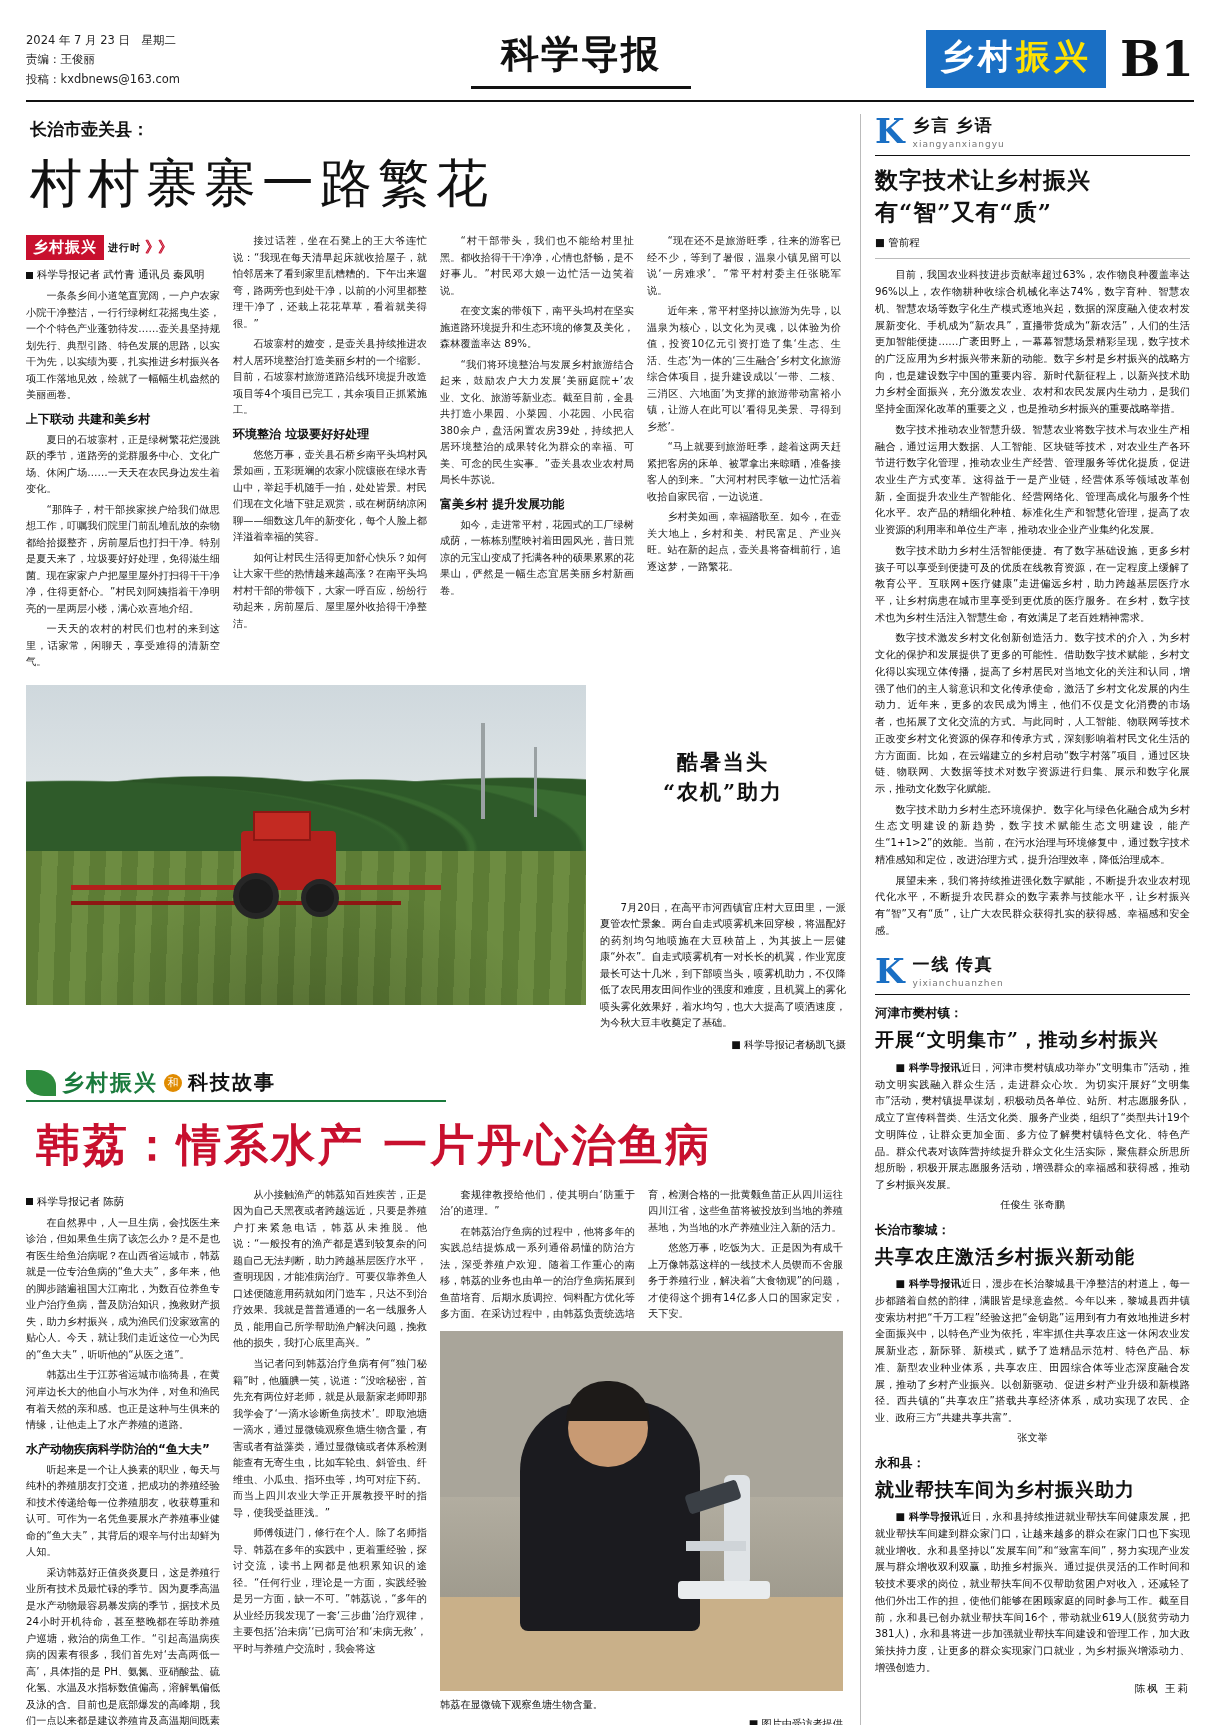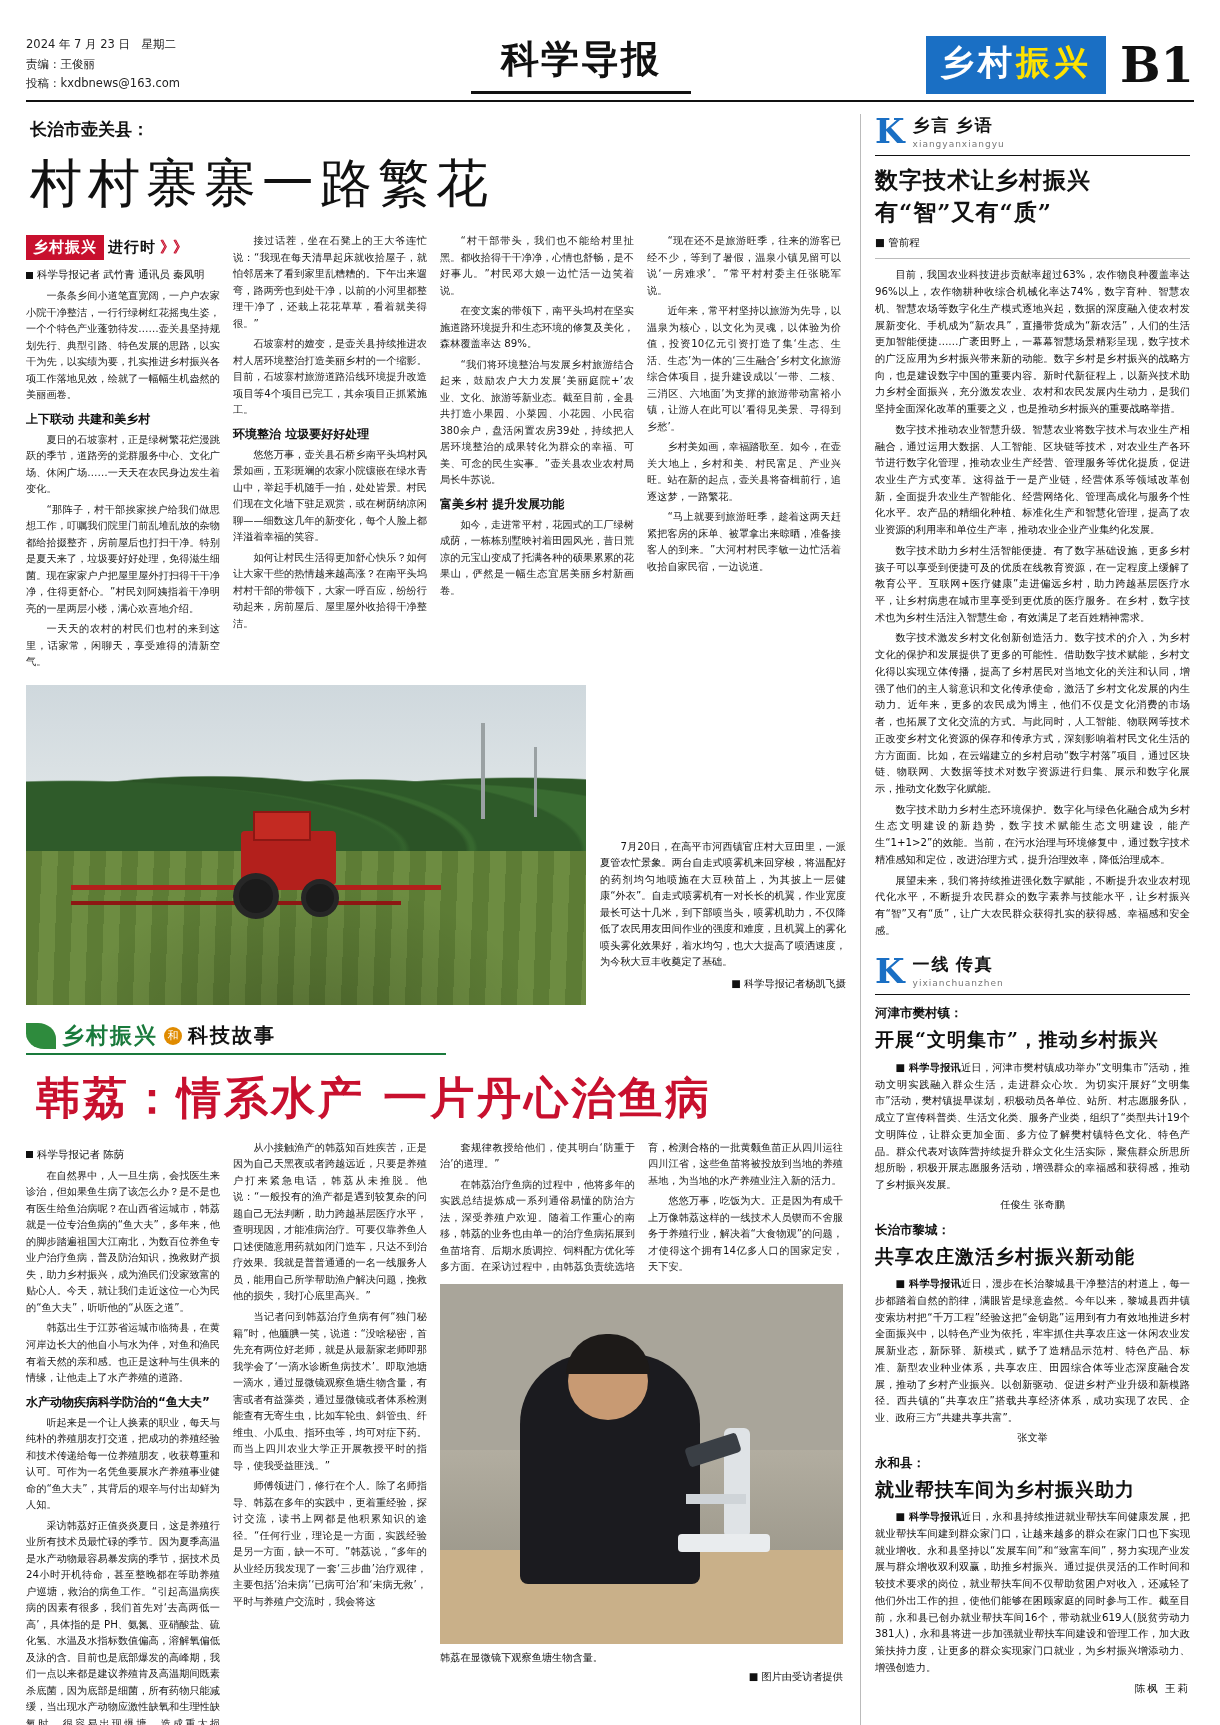--- a/index.html
+++ b/index.html
@@ -7,21 +7,21 @@
   body {
     width:1220px; height:1725px;
     background:#ffffff;
     font-family:"DejaVu Sans", sans-serif;
     color:#111;
     position:relative;
   }
   .page { width:1220px; height:1725px; position:relative; padding:22px 26px 10px 26px; }
 
   
-  .masthead { display:flex; align-items:flex-end; justify-content:space-between; height:72px; }
+  .masthead { display:flex; align-items:center; justify-content:space-between; height:72px; }
   .mast-left { font-size:11.5px; line-height:1.7; color:#222; padding-top:4px; width:250px; }
   .mast-left div { white-space:nowrap; }
   .mast-center { flex:0 0 auto; text-align:center; padding-top:2px; margin-left:-40px;}
   .mast-title { font-family:"DejaVu Serif", serif; font-weight:bold; font-size:38px; letter-spacing:2px; color:#111; }
   .mast-underline { width:220px; height:3px; background:#111; margin:6px auto 0 auto; }
   .mast-right { display:flex; align-items:center; gap:14px; padding-top:2px; }
   .mast-badge { background:#1a6fc4; color:#fff; font-weight:bold; font-size:34px; padding:4px 14px 8px 14px; letter-spacing:4px; font-family:"DejaVu Serif", serif;}
   .mast-badge .b2 { color:#ffe200; }
   .mast-page { font-family:"DejaVu Serif", serif; font-size:48px; font-weight:bold; color:#111; }
 
@@ -36,21 +36,21 @@
   .kicker { font-size:17px; font-weight:bold; margin:4px 0 8px 4px; }
   .headline { font-family:"DejaVu Serif", serif; font-size:52px; font-weight:normal; letter-spacing:6px; margin:2px 0 14px 4px; }
 
   .top-cols { display:flex; gap:13px; }
   .tc { width:194px; }
   .col-text { font-size:10.2px; line-height:1.62; text-align:justify; color:#1a1a1a; }
   .col-text p { margin:0 0 4px 0; text-indent:2em; }
 
   .section-tag { display:flex; align-items:center; gap:4px; margin:2px 0 8px 0; }
   .tag-red { background:#c8102e; color:#fff; font-size:15px; font-weight:bold; padding:3px 7px; letter-spacing:1px;}
-  .tag-black { font-size:15px; font-weight:bold; letter-spacing:1px; }
+  .tag-black { font-size:10px; font-weight:bold; letter-spacing:1px; }
   .tag-slash { color:#c8102e; font-weight:bold; font-size:15px; letter-spacing:-2px;}
   .byline { font-size:10.5px; margin:8px 0 6px 0; display:flex; align-items:center; gap:4px;}
   .sq { display:inline-block; width:7px; height:7px; background:#111; }
   .subhead { font-size:12px; font-weight:bold; margin:7px 0 4px 0; }
 
   
   .photo-row { display:flex; gap:14px; margin-top:10px; }
   .photo1 { width:560px; height:320px; position:relative; overflow:hidden; border:0; }
   .cap1 { width:246px; padding-top:62px; }
   .cap1 .cap-title { font-family:"DejaVu Serif",serif; font-size:21px; font-weight:bold; letter-spacing:2px; text-align:center; line-height:1.45;}
@@ -202,22 +202,22 @@
           <div class="subhead">富美乡村 提升发展功能</div>
           <div class="col-text">
             <p>如今，走进常平村，花园式的工厂绿树成荫，一栋栋别墅映衬着田园风光，昔日荒凉的元宝山变成了托满各种的硕果累累的花果山，俨然是一幅生态宜居美丽乡村新画卷。</p>
           </div>
         </div>
 
         <div class="tc">
           <div class="col-text">
             <p>“现在还不是旅游旺季，往来的游客已经不少，等到了暑假，温泉小镇见留可以说‘一房难求’。”常平村村委主任张晓军说。</p>
             <p>近年来，常平村坚持以旅游为先导，以温泉为核心，以文化为灵魂，以体验为价值，投资10亿元引资打造了集‘生态、生活、生态’为一体的‘三生融合’乡村文化旅游综合体项目，提升建设成以‘一带、二核、三消区、六地面’为支撑的旅游带动富裕小镇，让游人在此可以‘看得见美景、寻得到乡愁’。</p>
+            <p>“马上就要到旅游旺季，趁着这两天赶紧把客房的床单、被罩拿出来晾晒，准备接客人的到来。”大河村村民李敏一边忙活着收拾自家民宿，一边说道。</p>
             <p>乡村美如画，幸福踏歌至。如今，在壶关大地上，乡村和美、村民富足、产业兴旺。站在新的起点，壶关县将奋楫前行，追逐这梦，一路繁花。</p>
-            <p>“马上就要到旅游旺季，趁着这两天赶紧把客房的床单、被罩拿出来晾晒，准备接客人的到来。”大河村村民李敏一边忙活着收拾自家民宿，一边说道。</p>
           </div>
         </div>
       </div>
 
       <div class="photo-row">
         <div class="photo1">
           <div class="sky"></div>
           <div class="treeline"></div>
           <div class="field"></div>
           <div class="pole"></div>
@@ -225,20 +225,24 @@
           <div class="tractor">
             <div class="boom"></div>
             <div class="boom2"></div>
             <div class="tr-body"></div>
             <div class="tr-cab"></div>
             <div class="tr-w1"></div>
             <div class="tr-w2"></div>
           </div>
         </div>
         <div class="cap1">
+          <div class="cap-title">
+            <div>酷暑当头</div>
+            <div>“农机”助力</div>
+          </div>
           <div class="cap-body">7月20日，在高平市河西镇官庄村大豆田里，一派夏管农忙景象。两台自走式喷雾机来回穿梭，将温配好的药剂均匀地喷施在大豆秧苗上，为其披上一层健康“外衣”。自走式喷雾机有一对长长的机翼，作业宽度最长可达十几米，到下部喷当头，喷雾机助力，不仅降低了农民用友田间作业的强度和难度，且机翼上的雾化喷头雾化效果好，着水均匀，也大大提高了喷洒速度，为今秋大豆丰收奠定了基础。</div>
           <div class="cap-credit">■ 科学导报记者杨凯飞摄</div>
         </div>
       </div>
 
       <div class="feature2">
         <div class="logo-strip">
           <span class="leaf"></span>
           <span class="ls-green">乡村振兴</span>
           <span class="ls-dot">和</span>

